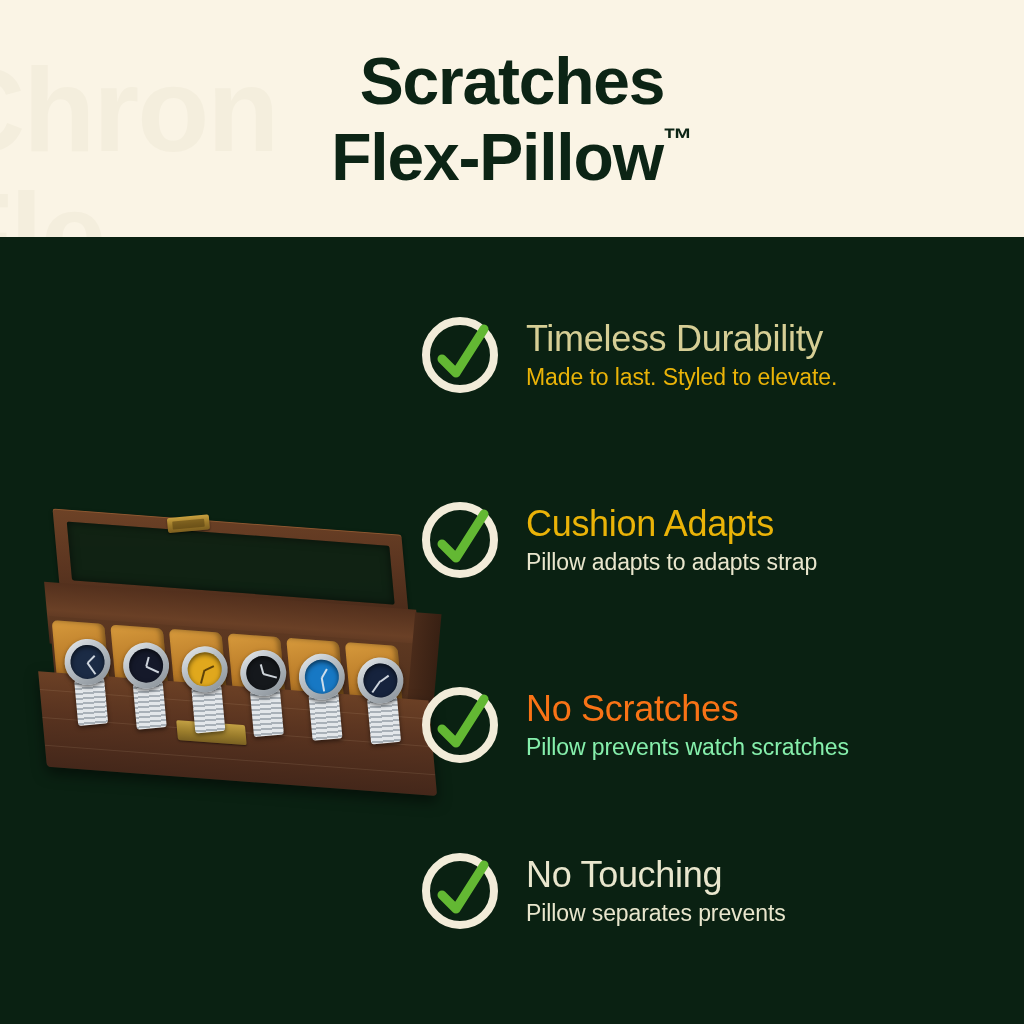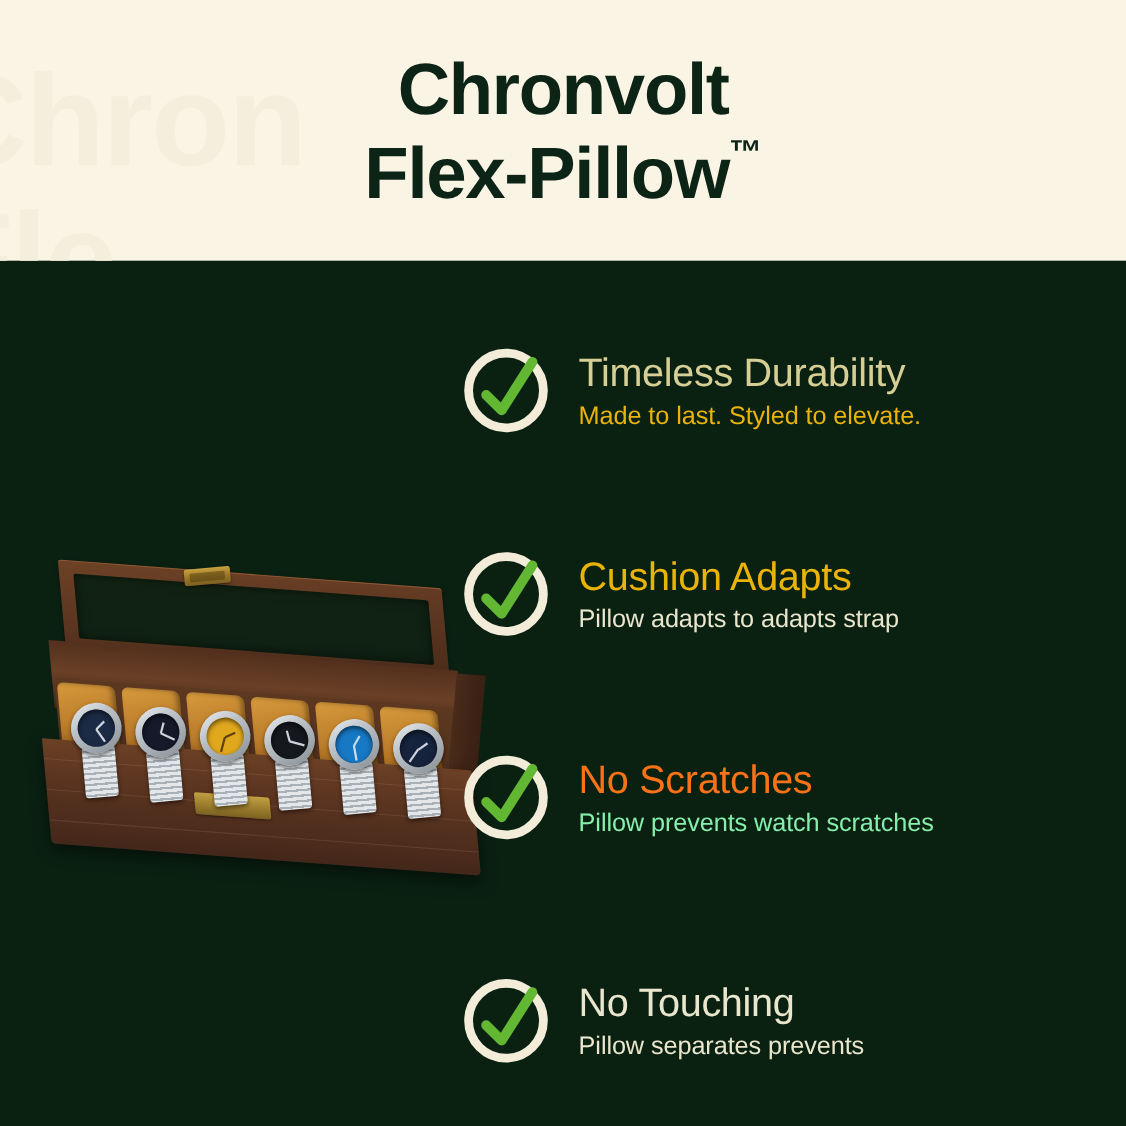--- a/index.html
+++ b/index.html
@@ -157,21 +157,21 @@
   }
 </style>
 </head>
 <body>
 
 <div id="page">
 
   <div id="header">
     <div id="header-ghost">Chron
 Fle</div>
-    <div class="brand-line">Chronvolt</div>
+    <div class="brand-line">Scratches</div>
     <div class="brand-line" id="brand-line-2">
       <span>Flex-Pillow</span>
         <span id="tm-mark">™</span>
     </div>
   </div>
 
   <div id="product">
     <div id="box-wrap">
 
       <div id="lid">
@@ -285,21 +285,21 @@
           <circle cx="42" cy="42" r="34" fill="none" stroke="#f2ecd9" stroke-width="8"></circle>
           <path d="M24 46 L38 60 L66 16" fill="none" stroke="#63b833" stroke-width="9" stroke-linecap="round" stroke-linejoin="round"></path>
         </svg>
       </div>
       <div class="feature-text">
         <div class="feature-title" style="color:#f97316">No Scratches</div>
         <div class="feature-sub" style="color:#86efac">Pillow prevents watch scratches</div>
       </div>
     </div>
 
-    <div class="feature-row" style="top:641px">
+    <div class="feature-row" style="top:604px">
       <div class="check-icon">
         <svg viewBox="0 0 84 84">
           <circle cx="42" cy="42" r="34" fill="none" stroke="#f2ecd9" stroke-width="8"></circle>
           <path d="M24 46 L38 60 L66 16" fill="none" stroke="#63b833" stroke-width="9" stroke-linecap="round" stroke-linejoin="round"></path>
         </svg>
       </div>
       <div class="feature-text">
         <div class="feature-title" style="color:#e9e6cd">No Touching</div>
         <div class="feature-sub" style="color:#e9e6cd">Pillow separates prevents</div>
       </div>

